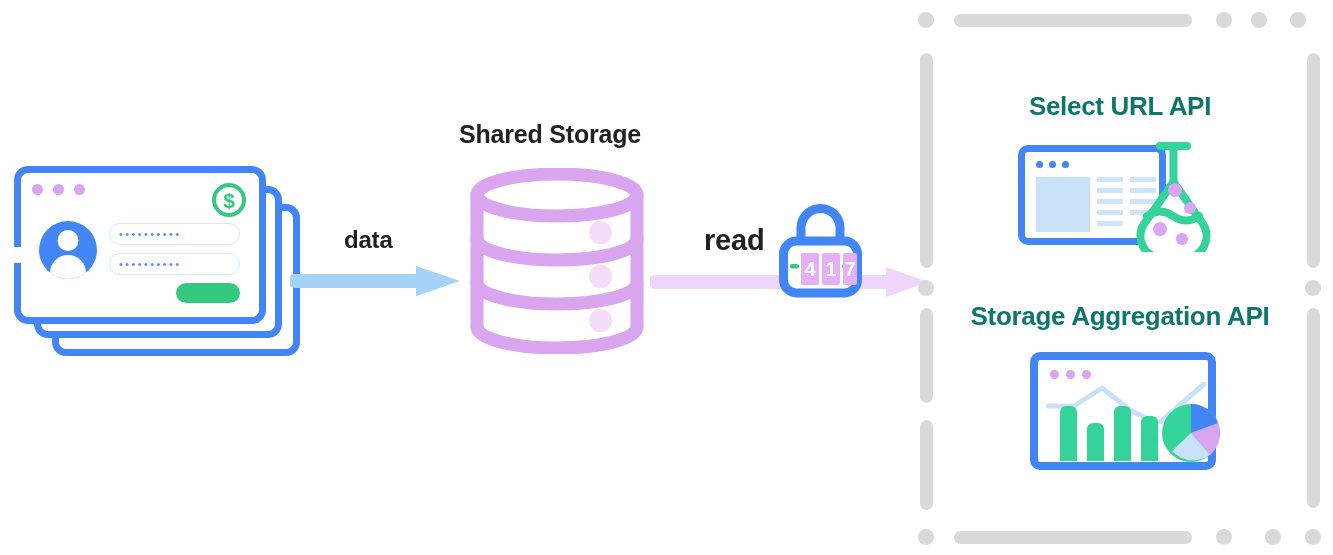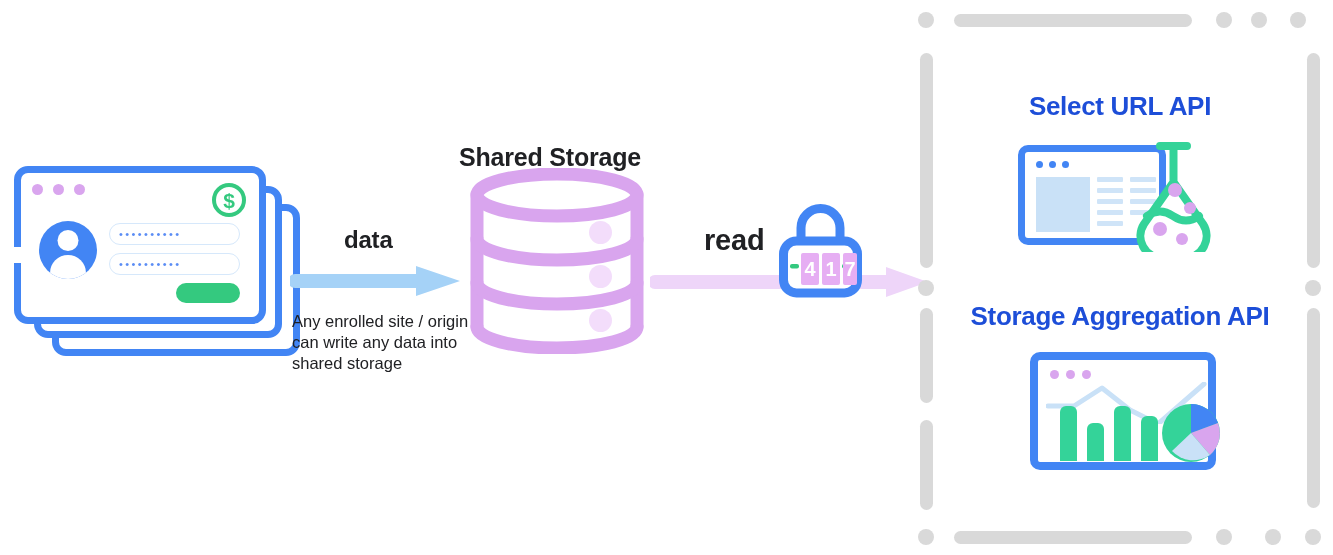--- a/index.html
+++ b/index.html
@@ -32,38 +32,38 @@
   .field-1{top:50px;} .field-2{top:80px;}
   .submit-btn{position:absolute;left:155px;top:110px;width:64px;height:20px;border-radius:10px;background:#34c97f;}
   .left-notch{position:absolute;left:-10px;top:74px;width:10px;height:16px;background:#ffffff;}
 
   
   #write-label{left:344px;top:226px;font-size:24px;}
   #write-arrow{left:290px;top:264px;width:172px;height:34px;}
   #write-caption{left:292px;top:311px;width:180px;}
 
   
-  #storage-title{left:459px;top:143px;font-size:25px;}
+  #storage-title{left:459px;top:120px;font-size:25px;}
   #db{left:468px;top:168px;width:178px;height:186px;}
   .db-dot{position:absolute;width:23px;height:23px;border-radius:50%;background:#f3ddfb;}
 
   
   #read-label{left:704px;top:224px;font-size:29px;}
   #read-arrow{left:650px;top:266px;width:280px;height:32px;}
   #lock{left:779px;top:203px;width:83px;height:95px;}
   .lock-digit{position:absolute;top:10px;width:18px;height:32px;background:#e6aef3;border-radius:2px;
               display:flex;align-items:center;justify-content:center;color:#ffffff;font-size:20px;font-weight:700;line-height:1;}
   #read-caption{left:666px;top:320px;width:236px;}
 
   
   #api-panel{left:918px;top:8px;width:404px;height:539px;}
   .dash{position:absolute;background:#d9d9d9;border-radius:8px;}
   .dash-dot{position:absolute;width:16px;height:16px;border-radius:50%;background:#d9d9d9;}
 
-  .api-title{position:absolute;width:100%;text-align:center;font-size:26px;font-weight:700;color:#1d4ed8;letter-spacing:-0.3px;}
+  .api-title{position:absolute;width:100%;text-align:center;font-size:26px;font-weight:700;color:#0f766e;letter-spacing:-0.3px;}
   #select-url-title{top:83px;}
   #private-agg-title{top:293px;}
 
   
   #select-url-icon{left:1018px;top:140px;width:205px;height:112px;}
   .browser-frame{position:absolute;left:0;top:5px;width:148px;height:100px;border:7px solid #4285f4;border-radius:10px;box-sizing:border-box;background:#fff;}
   .bf-dots{position:absolute;left:11px;top:9px;display:flex;gap:6px;}
   .bf-dot{width:7px;height:7px;border-radius:50%;background:#4285f4;}
   .img-block{position:absolute;left:11px;top:25px;width:54px;height:55px;background:#c9e1f7;}
   .txt-line{position:absolute;height:5px;background:#cfe4f8;border-radius:1px;}
@@ -107,21 +107,20 @@
       <div class="submit-btn"></div>
     </div>
   </div>
 
   <div class="abs label-bold" id="write-label">data</div>
 
   <svg class="abs" id="write-arrow" viewBox="0 0 172 34">
     <path d="M5 10 H126 V2 L170 17 L126 32 V24 H5 a5 5 0 0 1 0 -14 Z" fill="#a5d2f7"></path>
   </svg>
 
-  <div class="abs caption" id="write-caption">Any enrolled site / origin can write any data into shared storage</div>
 
   <div class="abs label-bold" id="storage-title">Shared Storage</div>
 
   <div class="abs" id="db">
     <svg width="178" height="186" viewBox="0 0 178 186">
       <g fill="none" stroke="#d9a5ee" stroke-width="13" stroke-linecap="round">
         <ellipse cx="89" cy="27" rx="80" ry="21"></ellipse>
         <path d="M9 27 V159"></path>
         <path d="M169 27 V159"></path>
         <path d="M9 159 a80 21 0 0 0 160 0"></path>

